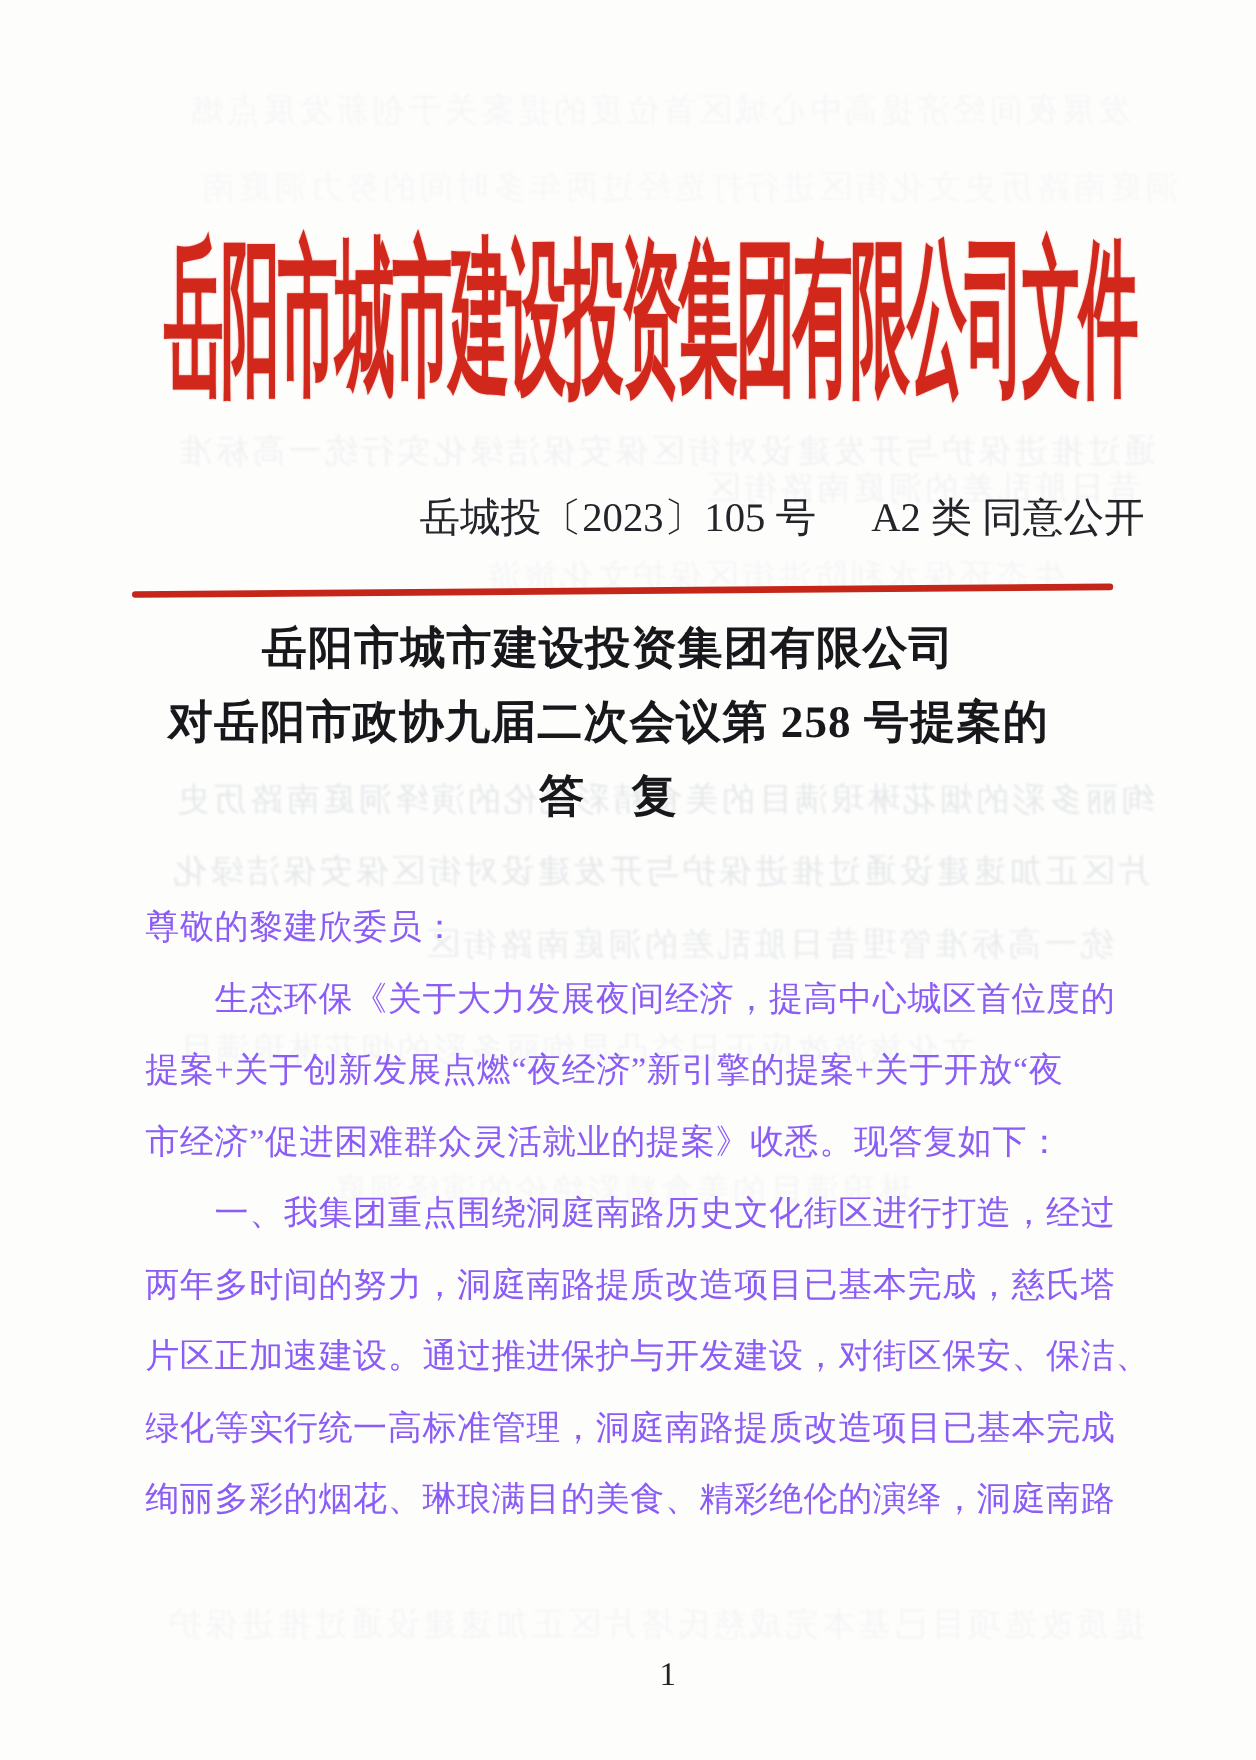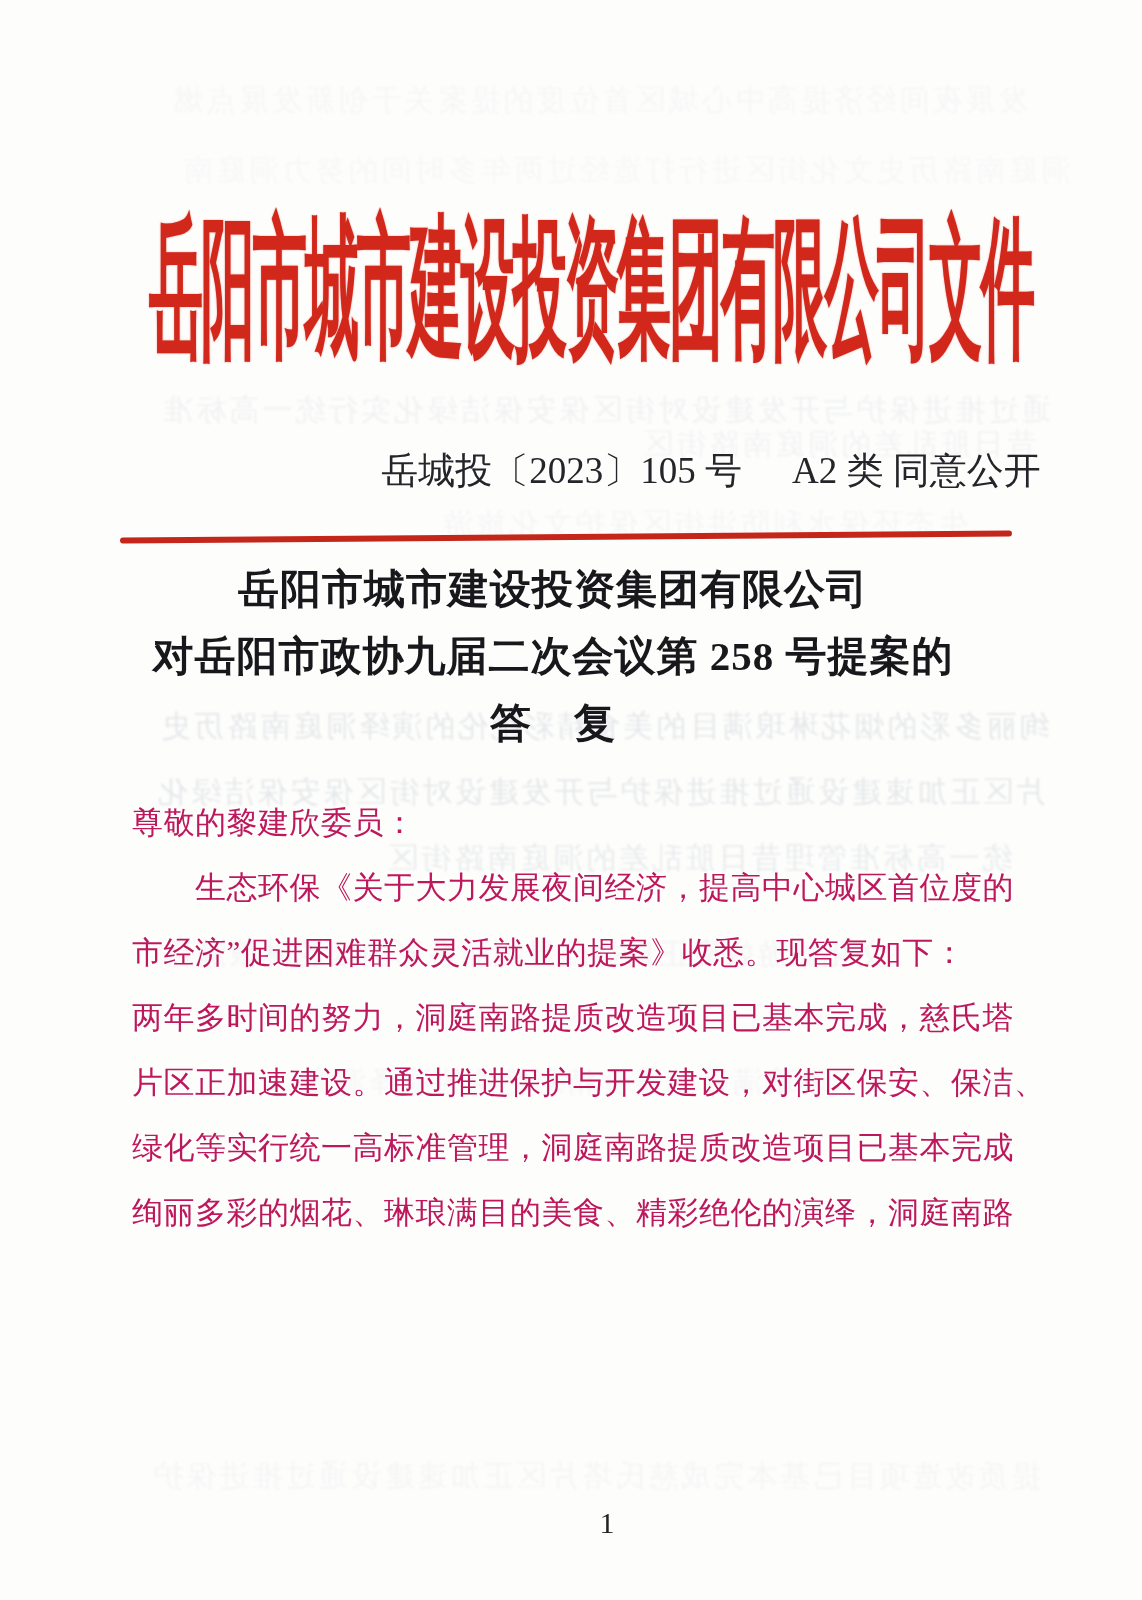--- a/index.html
+++ b/index.html
@@ -76,27 +76,27 @@
     font-weight: bold;
     line-height: 67px;
     letter-spacing: 1px;
     color: #18181c;
     white-space: nowrap;
   }
 
   
   .body-block {
     position: absolute;
-    top: 790px;
+    top: 810px;
     left: 132px;
     width: 880px;
     font-size: 31px;
     line-height: 65px;
     letter-spacing: 0.5px;
-    color: #be185d;
+    color: #8b5cf6;
   }
   .body-line {
     height: 65px;
     white-space: nowrap;
   }
   .body-line.indent {
     text-indent: 63px;
   }
 
   
@@ -155,21 +155,23 @@
   <div class="title-block">
     <div>岳阳市城市建设投资集团有限公司</div>
     <div>对岳阳市政协九届二次会议第 258 号提案的</div>
     <div>答　复</div>
   </div>
 
   <div class="body-block">
     <div class="body-line">尊敬的黎建欣委员：</div>
     <div id="body-lines">
         <div class="body-line indent">生态环保《关于大力发展夜间经济，提高中心城区首位度的</div>
+        <div class="body-line">提案+关于创新发展点燃“夜经济”新引擎的提案+关于开放“夜</div>
         <div class="body-line">市经济”促进困难群众灵活就业的提案》收悉。现答复如下：</div>
+        <div class="body-line indent">一、我集团重点围绕洞庭南路历史文化街区进行打造，经过</div>
         <div class="body-line">两年多时间的努力，洞庭南路提质改造项目已基本完成，慈氏塔</div>
         <div class="body-line">片区正加速建设。通过推进保护与开发建设，对街区保安、保洁、</div>
         <div class="body-line">绿化等实行统一高标准管理，洞庭南路提质改造项目已基本完成</div>
         <div class="body-line">绚丽多彩的烟花、琳琅满目的美食、精彩绝伦的演绎，洞庭南路</div>
       </div>
   </div>
 
   <div class="page-number">1</div>
 
 </div>

